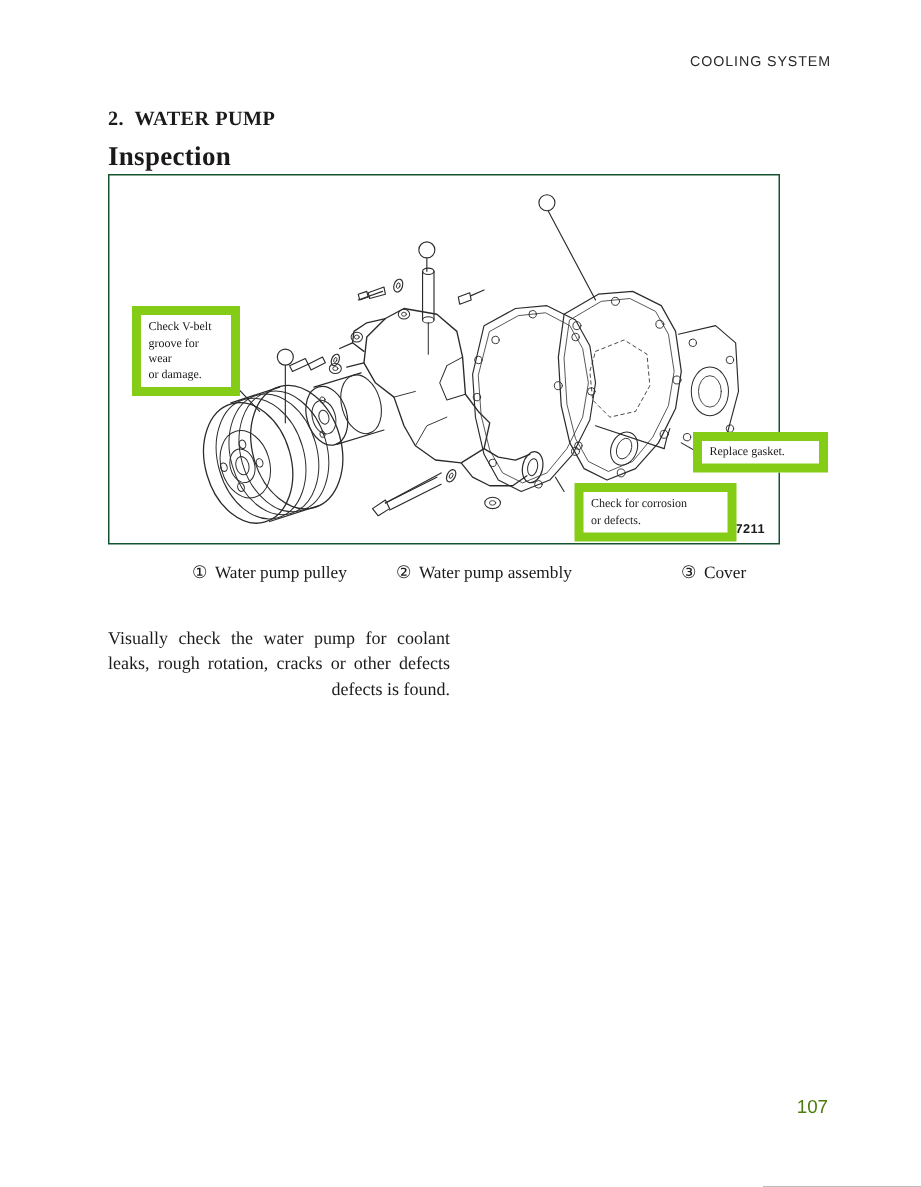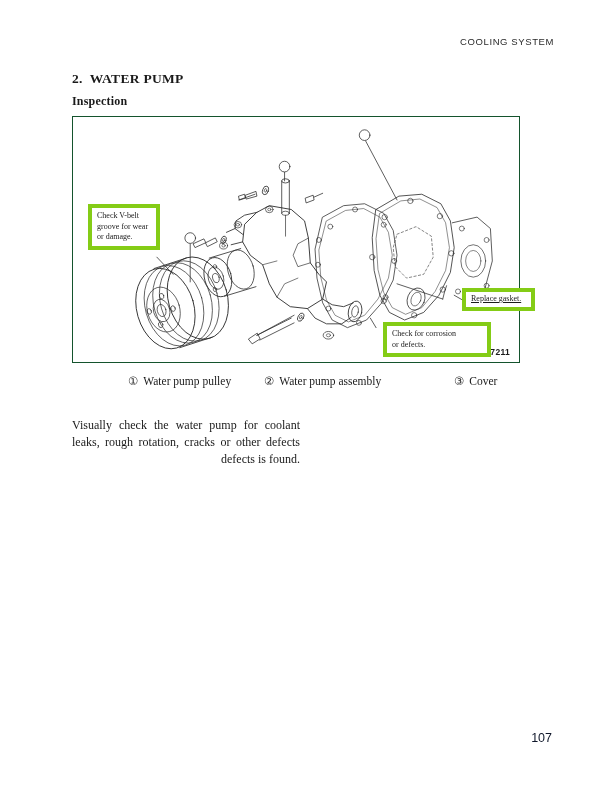--- a/index.html
+++ b/index.html
@@ -37,21 +37,21 @@
     font-size: 13.5px;
     font-weight: bold;
     letter-spacing: 0.3px;
     white-space: nowrap;
   }
   .section-title .num { margin-right: 7px; }
   .subsection-title {
     position: absolute;
     top: 94px;
     left: 72px;
-    font-size: 12px;
+    font-size: 18px;
     font-weight: bold;
     letter-spacing: 0.2px;
   }
 
   
   .figure-frame {
     position: absolute;
     left: 72px;
     top: 116px;
     width: 448px;
@@ -74,31 +74,31 @@
     font-family: "Liberation Sans", sans-serif;
     font-size: 8.5px;
     font-weight: bold;
     letter-spacing: 0.3px;
     color: #1a1a1a;
   }
 
   
   .callout {
     position: absolute;
-    border: 4px solid #84cc16;
+    border: 6px solid #84cc16;
     background: #ffffff;
     font-family: "Liberation Serif", serif;
     font-size: 8px;
     line-height: 1.32;
     padding: 3px 5px 3px 5px;
     box-sizing: border-box;
     color: #1a1a1a;
   }
   #callout-vbelt  { left: 88px;  top: 204px; width: 72px; }
-  #callout-gasket { left: 462px; top: 288px; width: 73px; padding: 2px 5px; text-decoration: underline; }
+  #callout-gasket { left: 462px; top: 288px; width: 90px; padding: 2px 5px; }
   #callout-corros { left: 383px; top: 322px; width: 108px; }
 
   
   .legend {
     position: absolute;
     left: 72px;
     top: 374px;
     width: 468px;
     height: 18px;
   }
@@ -125,21 +125,21 @@
   }
   .body-copy .last-line { text-align: right; }
 
   
   .page-number {
     position: absolute;
     right: 62px;
     bottom: 46px;
     font-family: "Liberation Sans", sans-serif;
     font-size: 12.5px;
-    color: #0f172a;
+    color: #4d7c0f;
   }
 </style>
 </head>
 <body>
 
 <div class="page">
 
   <div class="running-header">COOLING SYSTEM</div>
 
   <div class="section-title">

